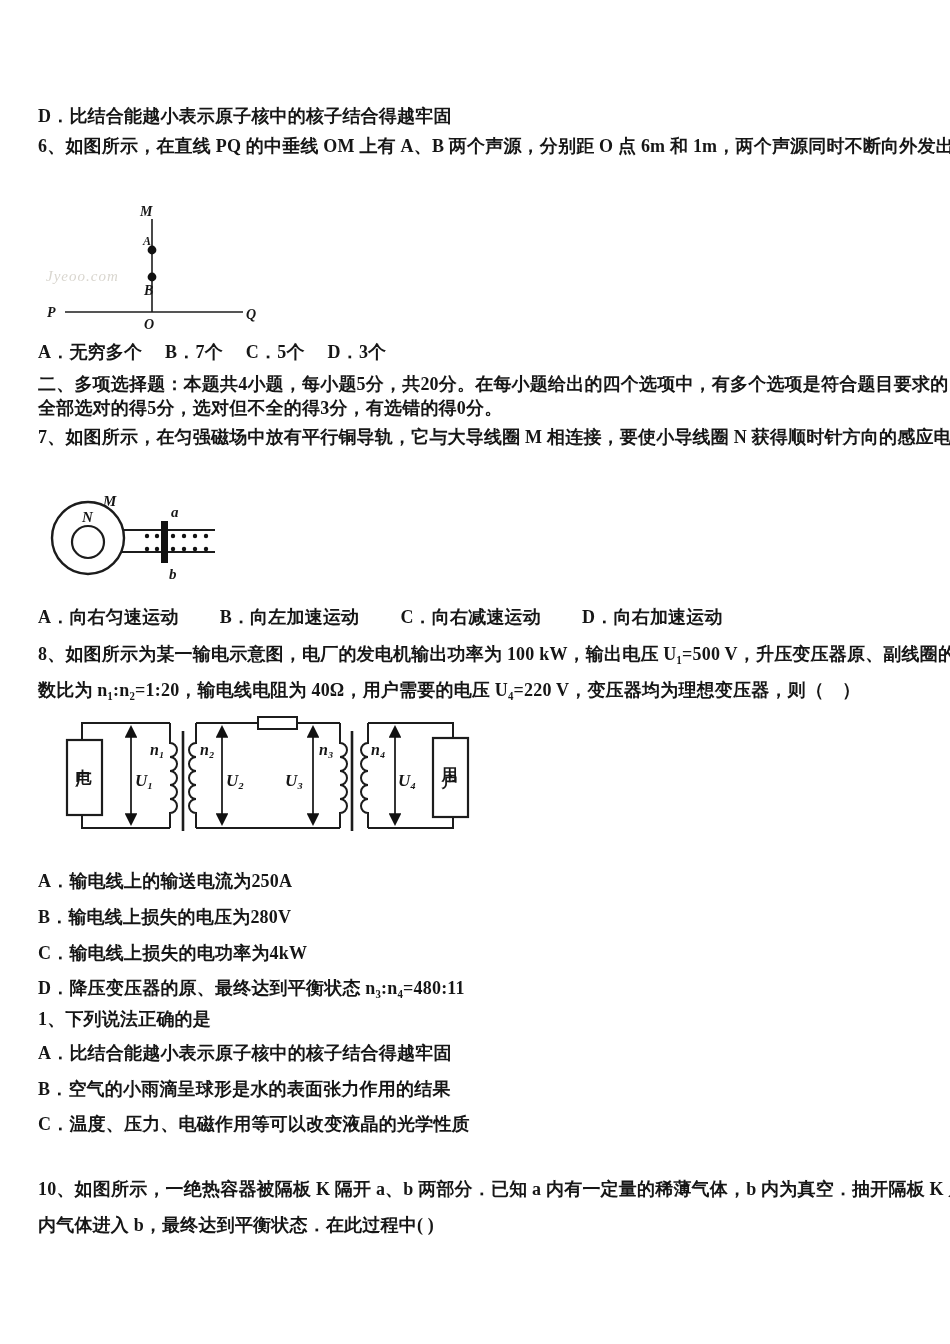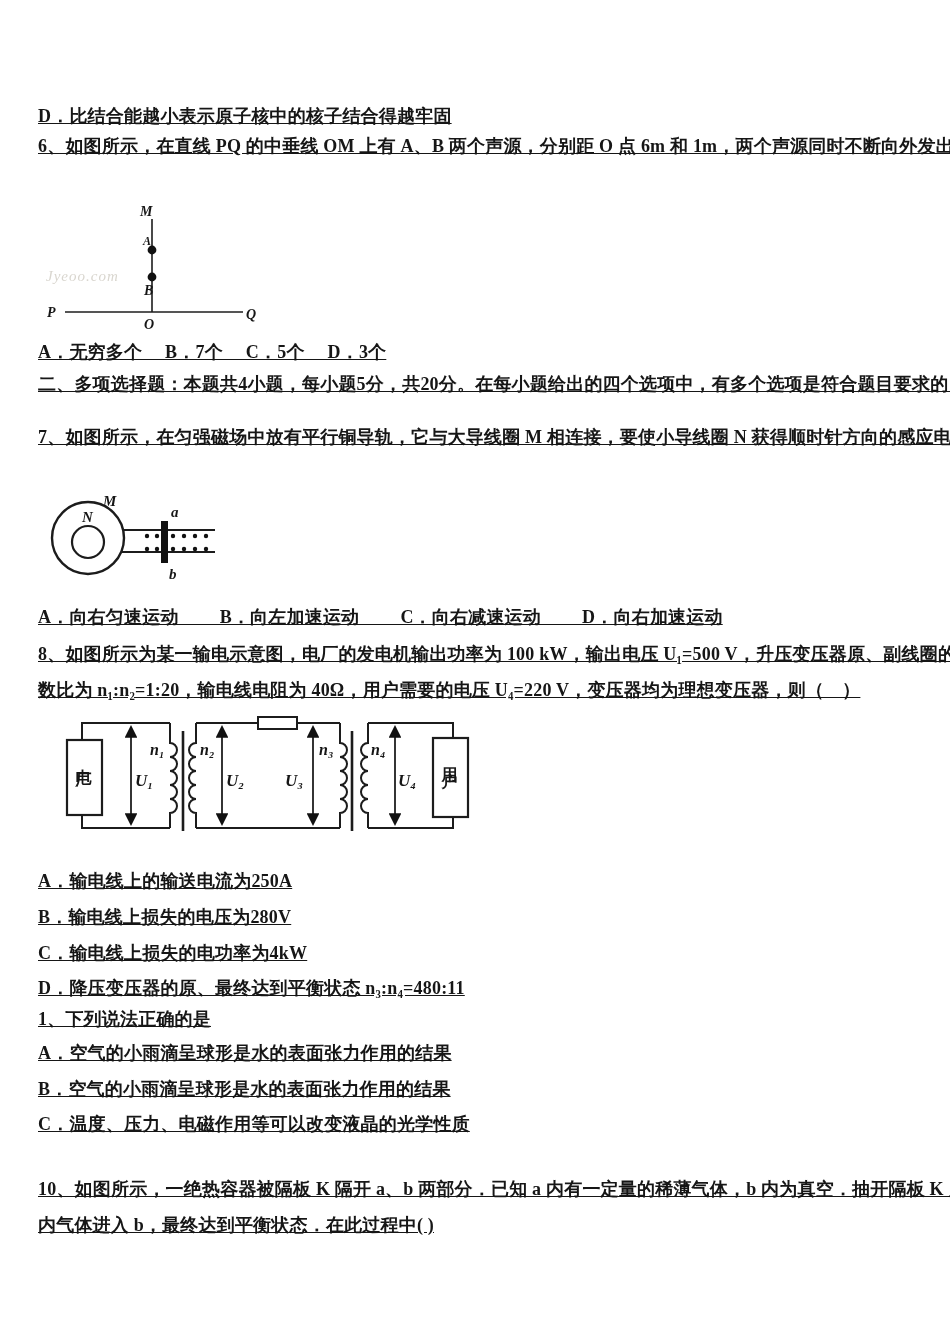--- a/index.html
+++ b/index.html
@@ -12,21 +12,20 @@
     overflow:hidden;
   }
   .tl{
     position:absolute;
     left:38px;
     font-size:18px;
     line-height:22px;
     font-weight:600;
     white-space:nowrap;
     letter-spacing:0.2px;
-    text-decoration:underline;
   }
   svg{position:absolute;}
   svg text{
     font-family:"Liberation Serif","DejaVu Serif",serif;
   }
   .var{font-style:italic;font-weight:700;}
   .wm{font-style:italic;}
 </style>
 </head>
 <body>
@@ -53,20 +52,21 @@
       <text x="104" y="97">B</text>
       <text x="7" y="119">P</text>
       <text x="206" y="121">Q</text>
       <text x="104" y="131">O</text>
     </g>
   </svg>
 
   <div class="tl" style="top:341px">A．无穷多个　 B．7个　 C．5个　 D．3个</div>
 
   <div class="tl" style="top:373px">二、多项选择题：本题共4小题，每小题5分，共20分。在每小题给出的四个选项中，有多个选项是符合题目要求的。</div>
+  <div class="tl" style="top:397px">全部选对的得5分，选对但不全的得3分，有选错的得0分。</div>
 
   <div class="tl" style="top:426px">7、如图所示，在匀强磁场中放有平行铜导轨，它与大导线圈 M 相连接，要使小导线圈 N 获得顺时针方向的感应电流，</div>
 
   <svg style="left:45px;top:492px" width="180" height="110" viewBox="0 0 180 110">
     <g fill="none" stroke="#1c1c1c">
       <circle cx="43" cy="46" r="36" stroke-width="2.4"></circle>
       <circle cx="43" cy="50" r="16" stroke-width="2.2"></circle>
     </g>
     <g stroke="#1c1c1c" stroke-width="2">
       <line x1="78" y1="38" x2="170" y2="38"></line>
@@ -150,20 +150,20 @@
       <text x="313" y="52">n₄</text>
     </g>
   </svg>
 
   <div class="tl" style="top:870px">A．输电线上的输送电流为250A</div>
   <div class="tl" style="top:906px">B．输电线上损失的电压为280V</div>
   <div class="tl" style="top:942px">C．输电线上损失的电功率为4kW</div>
   <div class="tl" style="top:977px">D．降压变压器的原、最终达到平衡状态 n₃:n₄=480:11</div>
 
   <div class="tl" style="top:1008px">1、下列说法正确的是</div>
-  <div class="tl" style="top:1042px">A．空气的小雨滴呈球形是水的表面张力作用的结果</div>
+  <div class="tl" style="top:1042px">A．比结合能越小表示原子核中的核子结合得越牢固</div>
   <div class="tl" style="top:1078px">B．空气的小雨滴呈球形是水的表面张力作用的结果</div>
   <div class="tl" style="top:1113px">C．温度、压力、电磁作用等可以改变液晶的光学性质</div>
 
   <div class="tl" style="top:1178px">10、如图所示，一绝热容器被隔板 K 隔开 a、b 两部分．已知 a 内有一定量的稀薄气体，b 内为真空．抽开隔板 K 后，a</div>
   <div class="tl" style="top:1214px">内气体进入 b，最终达到平衡状态．在此过程中( )</div>
 
 </div>
 
 </body></html>

